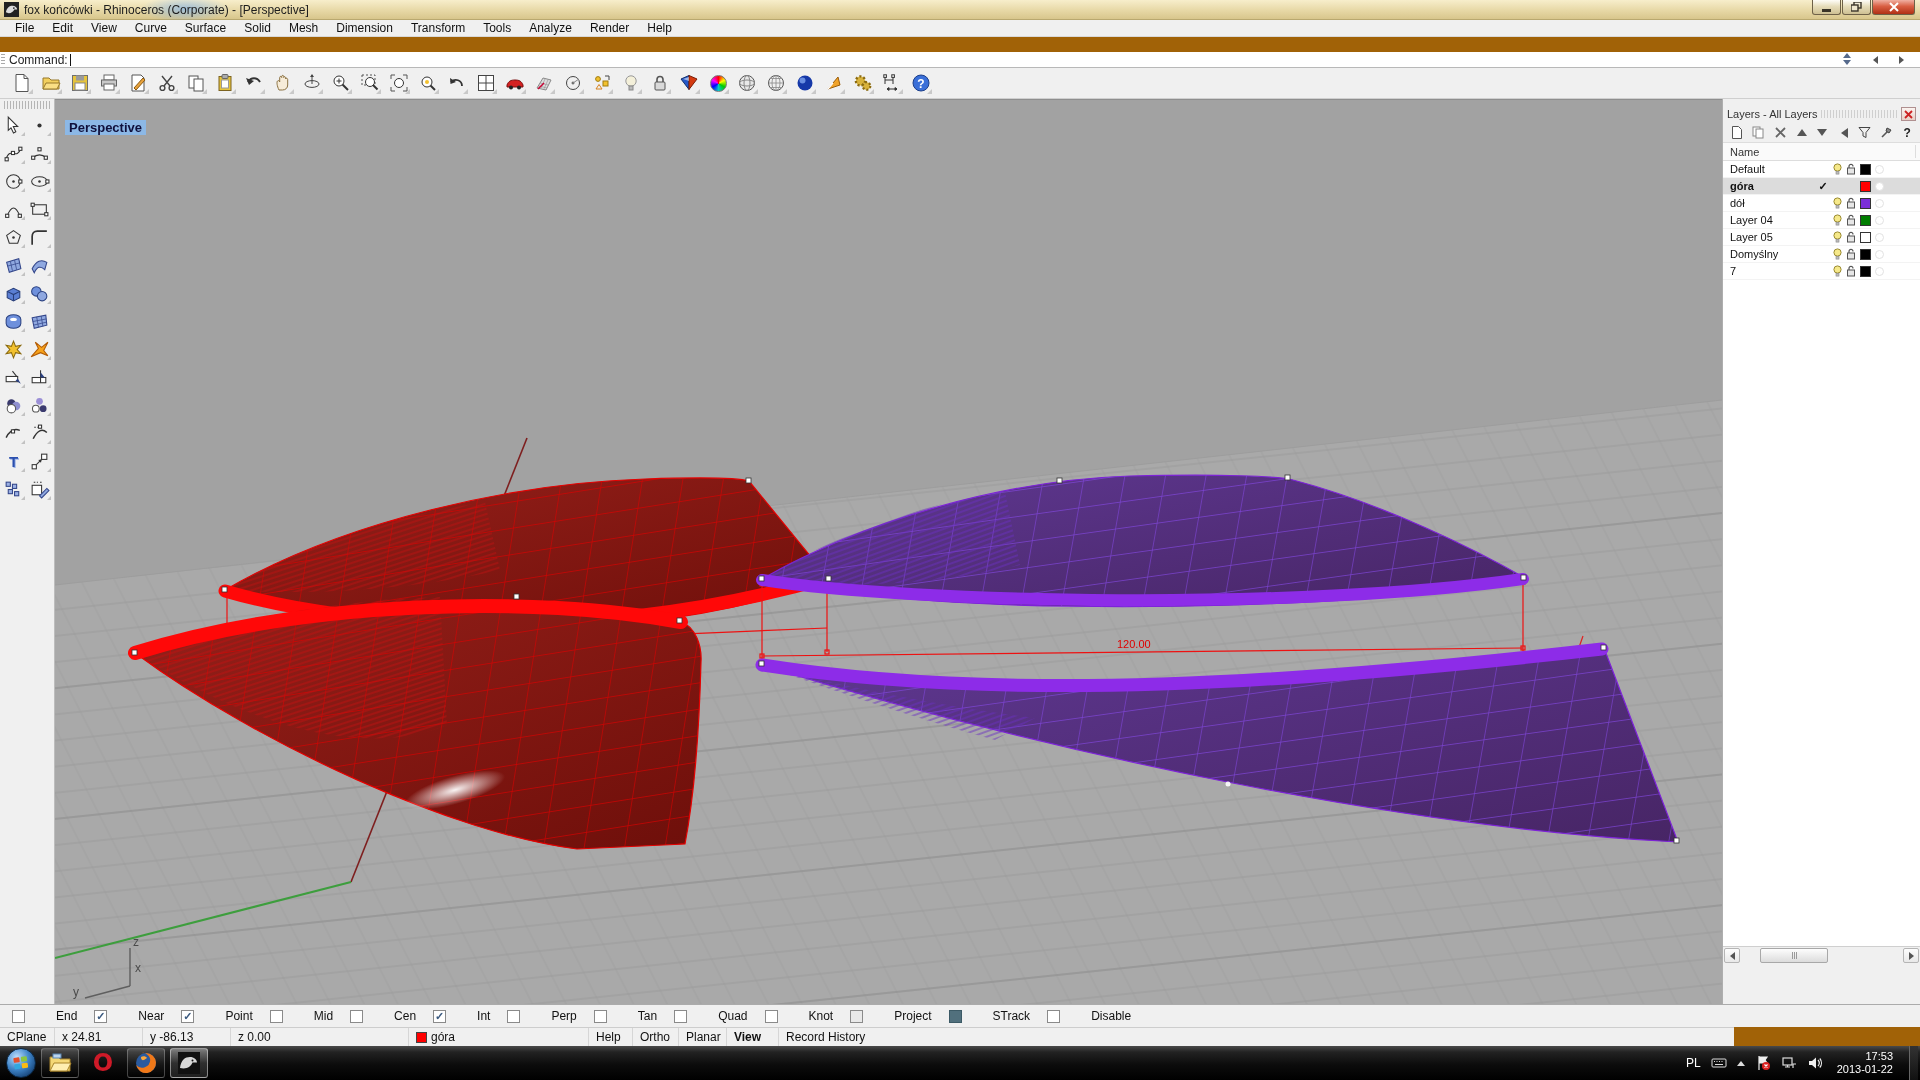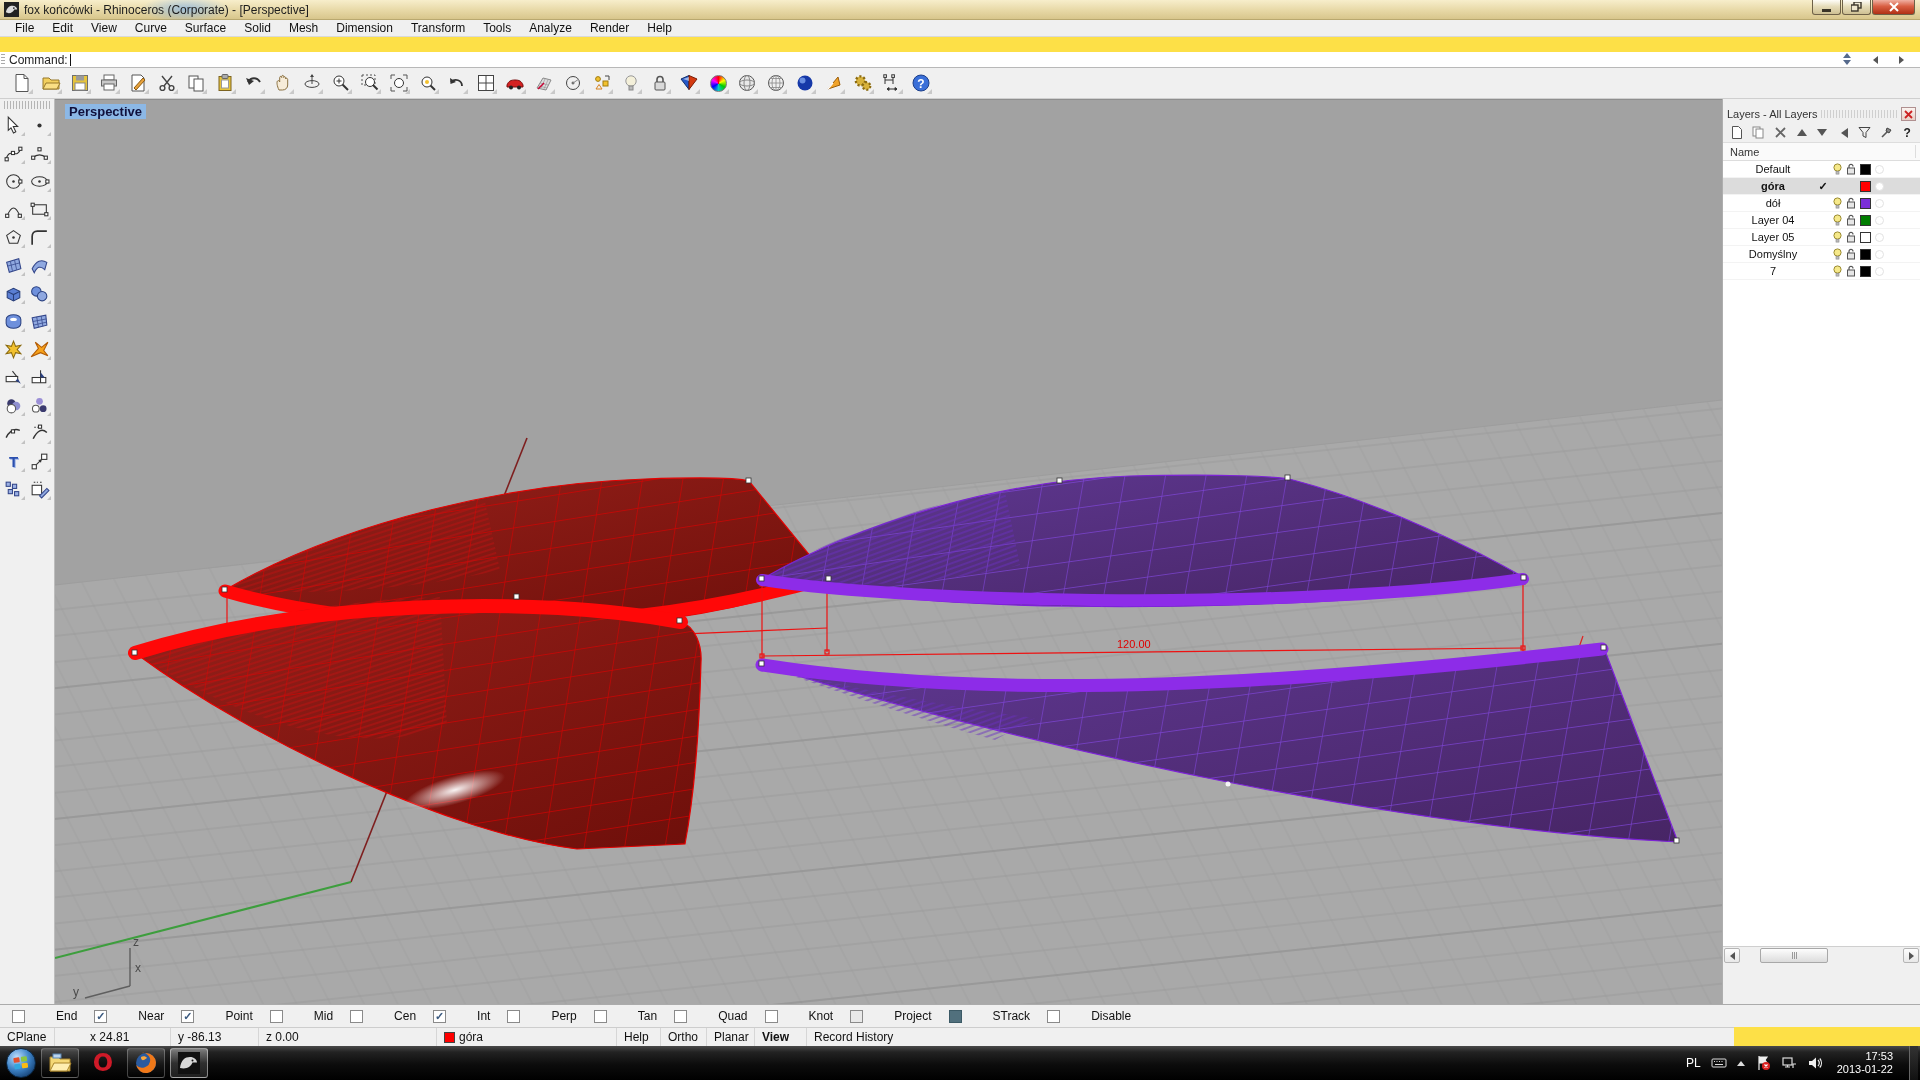--- a/index.html
+++ b/index.html
@@ -1,18 +1,18 @@
 <!DOCTYPE html>
 <html><head>
 <meta charset="utf-8">
 <style>
   html,body{margin:0;padding:0;background:#000;}
   *{box-sizing:border-box;-webkit-user-select:none;user-select:none;}
   body{font-family:"Liberation Sans",sans-serif;font-size:12px;color:#111;}
-  #root{position:relative;width:1920px;height:1080px;overflow:hidden;background:#fde047;}
+  #root{position:relative;width:1920px;height:1080px;overflow:hidden;background:#a16207;}
 
   
   .titlebar{position:absolute;left:0;top:0;width:1920px;height:20px;
     background:linear-gradient(#f7eecb,#e7d8a6 55%,#d8c68c);border-bottom:1px solid #b9a86f;
     display:flex;align-items:center;padding-left:4px;}
   .titlebar .glow{position:absolute;left:140px;top:-4px;width:90px;height:26px;
     background:radial-gradient(ellipse at center,rgba(110,170,245,.6),rgba(110,170,245,0) 70%);}
   .app-ico{width:15px;height:15px;margin-right:5px;position:relative;z-index:2;}
   .title-text{position:relative;z-index:2;font-size:12px;color:#1d1d1d;}
   .wbtns{position:absolute;right:5px;top:0;display:flex;z-index:3;}
@@ -55,38 +55,38 @@
   .palette{position:absolute;left:0;top:99px;width:55px;height:905px;background:#f0f0f0;border-right:1px solid #bdbdbd;}
   .pal-grip{height:8px;margin:2px 4px;background:repeating-linear-gradient(90deg,#b5b5b5 0 1px,transparent 1px 3px);}
   .pal-grid{display:grid;grid-template-columns:26px 26px;justify-content:center;}
   .pal{width:25px;height:28px;display:flex;align-items:center;justify-content:center;position:relative;}
   .pal::after{content:"";position:absolute;right:1px;bottom:3px;border-left:4px solid transparent;border-bottom:4px solid #c2c2c2;}
   .pal svg{width:21px;height:21px;}
   .pal .tglyph{font-weight:bold;font-size:15px;color:#2a4fae;text-shadow:1px 1px 0 #9db4e8;}
 
   
   .viewport{position:absolute;left:55px;top:99px;width:1667px;height:905px;background:#a2a2a2;border-top:1px solid #8e8e8e;}
-  .vp-label{position:absolute;left:10px;top:4px;background:#8cb8e6;color:#10103c;
+  .vp-label{position:absolute;left:10px;top:20px;background:#8cb8e6;color:#10103c;
     font-weight:bold;font-size:13px;padding:0 4px;z-index:5;}
 
   
   .panel{position:absolute;left:1722px;top:99px;width:198px;height:905px;background:#f0f0f0;border-left:1px solid #aeaeae;}
   .panel-title{height:18px;display:flex;align-items:center;padding:0 4px;gap:4px;margin-top:6px;}
   .panel-title .ttl{font-size:11px;color:#333;white-space:nowrap;}
   .panel-title .texture{flex:1;height:8px;background:repeating-linear-gradient(90deg,#cfcfcf 0 1px,transparent 1px 3px);}
   .panel-close{width:15px;height:14px;border:1px solid #b09090;background:linear-gradient(#fbf4f0,#e8cfc6);
     display:flex;align-items:center;justify-content:center;}
   .panel-tools{height:20px;display:flex;align-items:center;gap:9px;padding:0 7px;border-bottom:1px solid #ddd;}
   .pt{display:flex;align-items:center;justify-content:center;width:13px;height:13px;}
   .pt svg{width:13px;height:13px;}
   .pt .q{font-weight:bold;font-size:12px;color:#222;}
   .layer-head{height:18px;display:flex;align-items:center;background:#fafafa;border-bottom:1px solid #ddd;
     font-size:11px;color:#333;padding-left:7px;position:relative;}
   .layer-head::after{content:"";position:absolute;right:4px;top:2px;bottom:2px;width:1px;background:#ddd;}
-  .layer-list{background:#fff;height:786px;border-bottom:1px solid #cfcfcf;text-align:center;}
+  .layer-list{background:#fff;height:786px;border-bottom:1px solid #cfcfcf;}
   .lrow{height:17px;display:flex;align-items:center;padding:0 3px 0 7px;font-size:11px;border-bottom:1px solid #f3f3f3;}
   .lrow.sel{background:#dcdcdc;}
   .lrow .nm{width:86px;overflow:hidden;white-space:nowrap;}
   .lrow.sel .nm{font-weight:bold;}
   .cell{width:14px;display:flex;align-items:center;justify-content:center;}
   .swatch{width:11px;height:11px;border:1px solid #333;}
   .matdot{width:9px;height:9px;border-radius:50%;border:1px solid #e2e2e2;background:#fff;}
   .chk{font-size:11px;font-weight:bold;color:#111;line-height:10px;}
   .hscroll{height:17px;display:flex;align-items:center;background:#f0f0f0;padding:0 1px;gap:2px;}
   .hs-btn{width:16px;height:15px;background:linear-gradient(#fdfdfd,#e8e8e8);border:1px solid #b5b5b5;
@@ -1005,21 +1005,21 @@
     <label class="snap">
         <span class="cb"></span>
         <span class="lbl">Disable</span>
       </label>
   </div>
 
   <div class="statusbar">
     <div class="seg" style="width:55px;">
         <span>CPlane</span>
       </div>
-    <div class="seg" style="width:88px;margin-left:28px;">
+    <div class="seg" style="width:88px;">
         <span>x 24.81</span>
       </div>
     <div class="seg" style="width:88px;">
         <span>y -86.13</span>
       </div>
     <div class="seg" style="width:178px;">
         <span>z 0.00</span>
       </div>
     <div class="seg" style="width:180px;">
       <span class="minisw" style="background: rgb(255, 0, 0);"></span>

